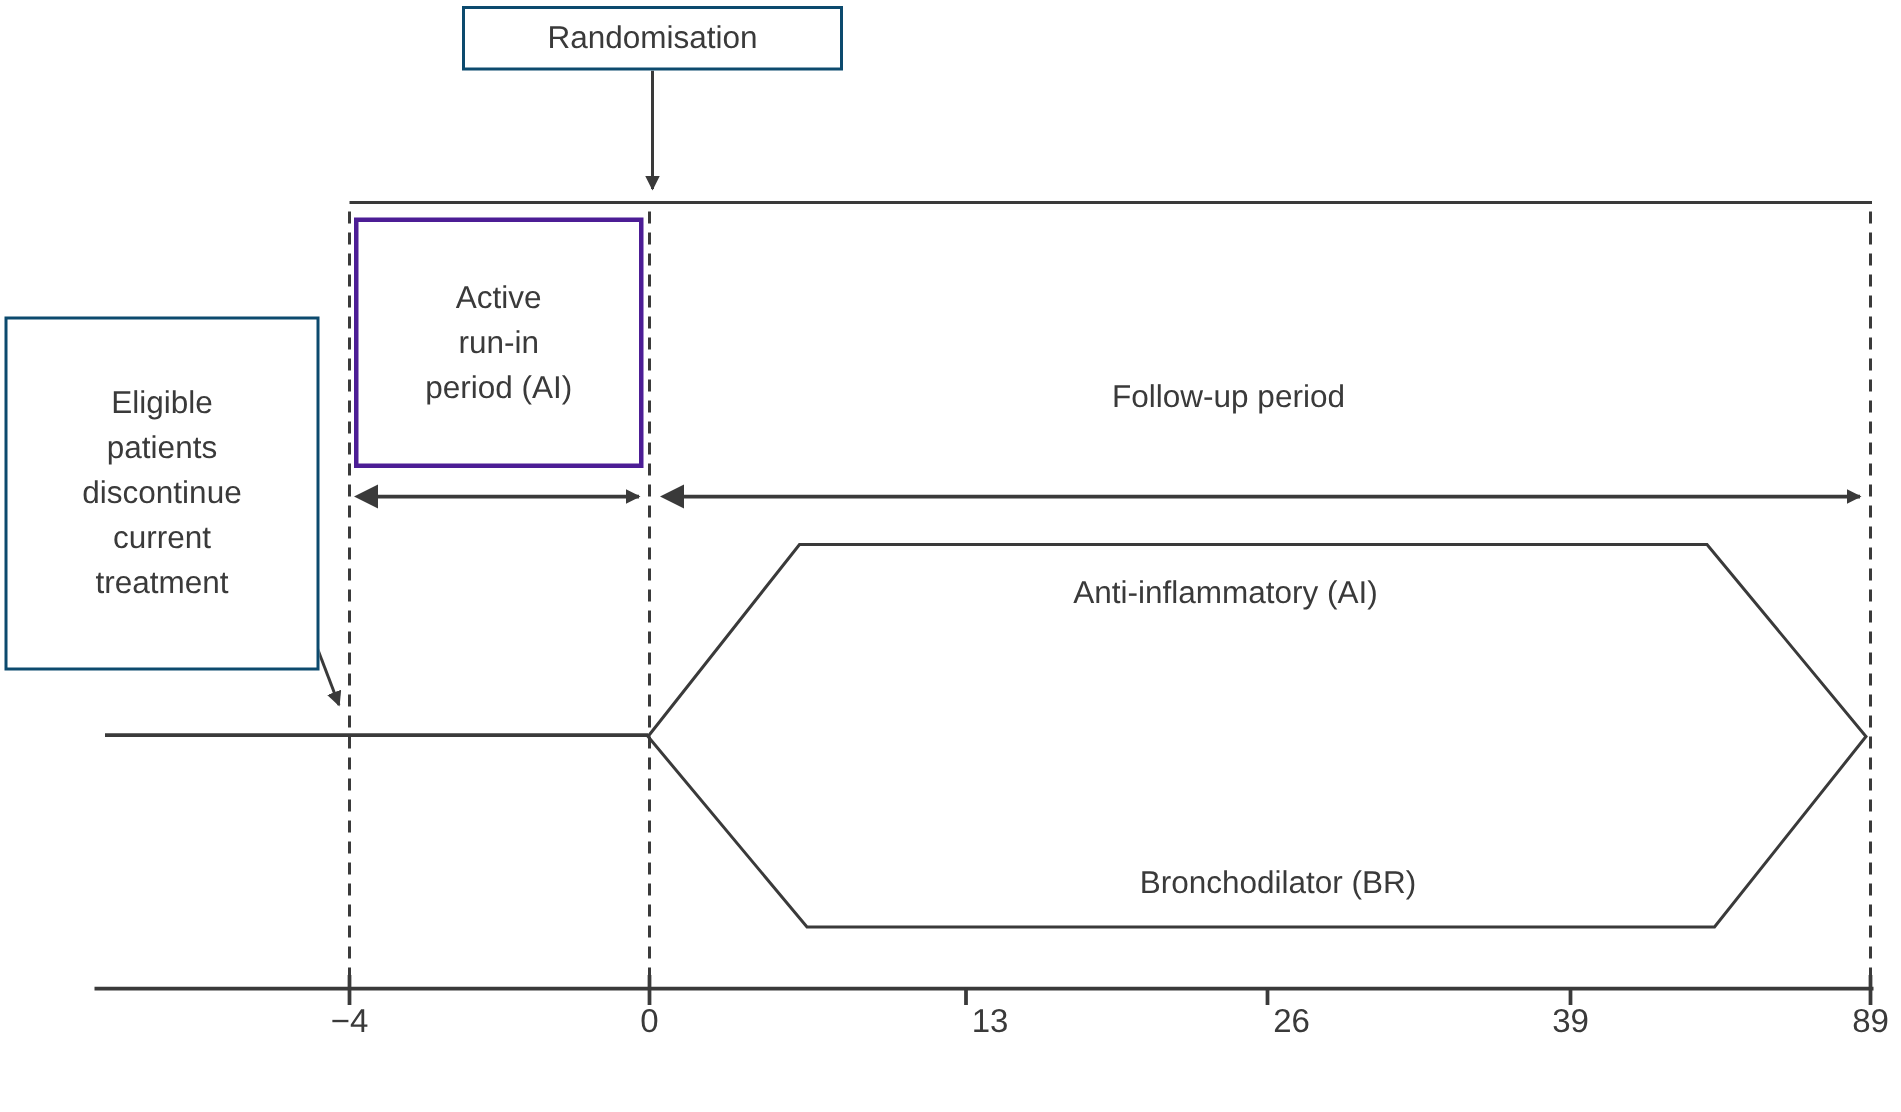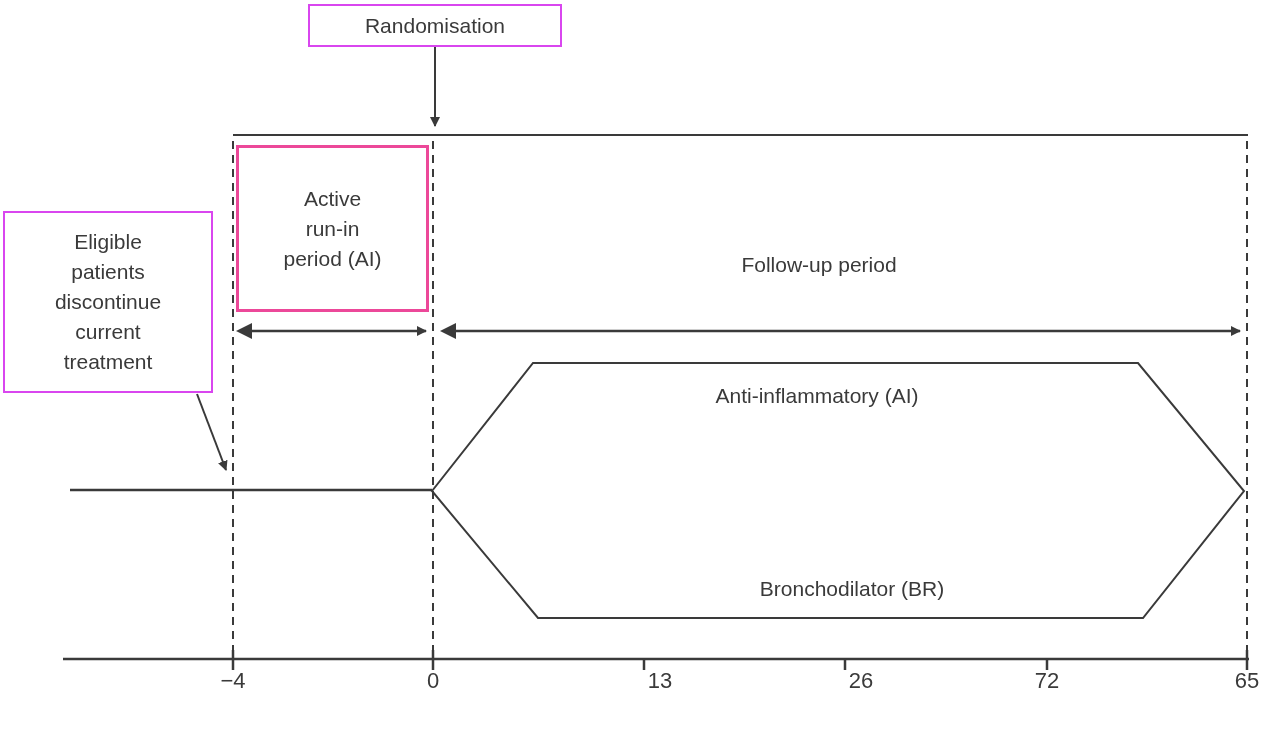--- a/index.html
+++ b/index.html
@@ -7,37 +7,37 @@
     position:relative;
     width:1267px;height:741px;
     background:#ffffff;
     font-family:"Liberation Sans","DejaVu Sans",sans-serif;
     color:#3a3a3a;
     overflow:hidden;
   }
   #geometry{position:absolute;left:0;top:0;width:1267px;height:741px;}
   .box{
     position:absolute;
-    border:2px solid #d946ef;
+    border:2px solid #0c4a6e;
     background:#ffffff;
     display:flex;align-items:center;justify-content:center;
     text-align:center;
     font-size:21px;line-height:30px;
     box-sizing:border-box;
   }
   .label{
     position:absolute;
     font-size:21px;line-height:30px;
     text-align:left;
     transform:translateX(-50%);
     white-space:nowrap;
   }
   .redbox{
     position:absolute;
-    border:3px solid #ec4899;
+    border:3px solid #4c1d95;
     box-sizing:border-box;
     display:flex;align-items:center;justify-content:center;
     text-align:center;
     font-size:21px;line-height:30px;
     background:transparent;
   }
   .tick-label{
     position:absolute;
     transform:translateX(-50%);
     font-size:22px;
@@ -84,21 +84,21 @@
     <line x1="644" y1="659" x2="644" y2="670" stroke="#3a3a3a" stroke-width="2.5"></line>
     <line x1="845" y1="659" x2="845" y2="670" stroke="#3a3a3a" stroke-width="2.5"></line>
     <line x1="1047" y1="659" x2="1047" y2="670" stroke="#3a3a3a" stroke-width="2.5"></line>
     <line x1="1247" y1="650" x2="1247" y2="670" stroke="#3a3a3a" stroke-width="2.5"></line>
   </svg>
 
   <div class="box" style="left:308px;top:4px;width:254px;height:43px;">
     <span>Randomisation</span>
   </div>
 
-  <div class="box stack" style="left:3px;top:211px;width:210px;height:182px;flex-direction:column;">
+  <div class="box stack" style="left:3px;top:211px;width:210px;height:236px;flex-direction:column;">
     <span>Eligible</span>
     <span>patients</span>
     <span>discontinue</span>
     <span>current</span>
     <span>treatment</span>
   </div>
 
   <div class="redbox stack" style="left:236px;top:145px;width:193px;height:167px;flex-direction:column;">
     <span>Active</span>
     <span>run-in</span>
@@ -107,17 +107,17 @@
 
   <div class="label" style="left:819px;top:250px;">Follow-up period</div>
 
   <div class="label" style="left:852px;top:574px;">Bronchodilator (BR)</div>
   <div class="label" style="left:817px;top:381px;">Anti-inflammatory (AI)</div>
 
   <div class="tick-label" style="left:233px;top:668px;">−4</div>
   <div class="tick-label" style="left:433px;top:668px;">0</div>
   <div class="tick-label" style="left:660px;top:668px;">13</div>
   <div class="tick-label" style="left:845px;top:668px;margin-left:16px;">26</div>
-  <div class="tick-label" style="left:1047px;top:668px;">72</div>
-  <div class="tick-label" style="left:1247px;top:668px;">65</div>
+  <div class="tick-label" style="left:1047px;top:668px;">39</div>
+  <div class="tick-label" style="left:1247px;top:668px;">89</div>
 
 
 </div>
 
 </body></html>

